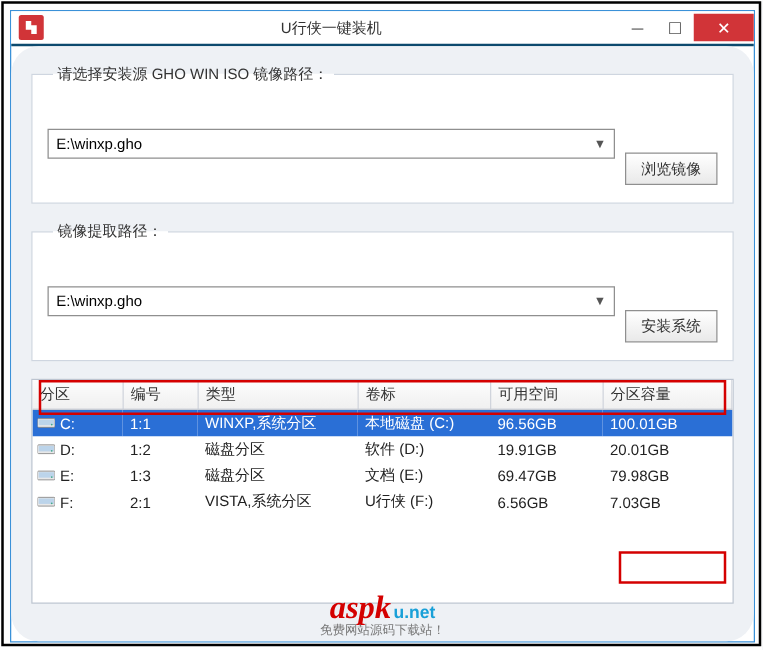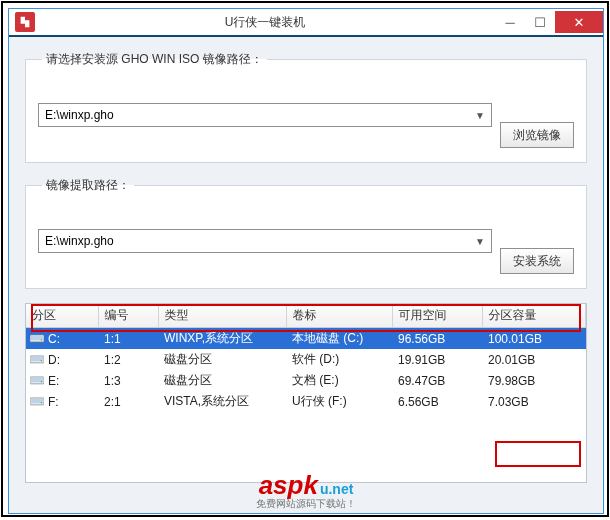--- a/index.html
+++ b/index.html
@@ -7,21 +7,21 @@
   .outer-border { border: 2px solid #000; width: 608px; height: 516px; position: absolute; left: 1px; top: 1px; }
   .window { position: absolute; left: 8px; top: 8px; right: 6px; bottom: 6px; background: #fff; border: 1px solid #3a91d8; }
   .titlebar { height: 28px; background: #fff; display: flex; align-items: center; border-bottom: 2px solid #0c4a6e; }
   .app-icon { width: 20px; height: 20px; margin-left: 6px; background: #d13438; border-radius: 2px; display: flex; align-items: center; justify-content: center; }
   .app-icon svg { width: 14px; height: 14px; }
   .title-text { flex: 1; text-align: center; font-size: 12px; color: #333; }
   .win-controls { display: flex; height: 22px; }
   .win-btn { width: 30px; display: flex; align-items: center; justify-content: center; font-size: 13px; }
   .win-btn.close { width: 48px; background: #d13438; color: #fff; }
   .win-btn.min, .win-btn.max { color: #555; }
-  .body-area { padding: 14px 16px 0 16px; background: #eef1f5; position: absolute; top: 28px; left: 0; right: 0; bottom: 0; }
+  .body-area { padding: 14px 16px 0 16px; background: #eef1f5; position: absolute; top: 28px; left: 0; right: 0; bottom: 0; border-radius: 22px; }
   
   fieldset { border: 1px solid #cfd6e0; background: #fff; padding: 14px 12px 14px 12px; margin-bottom: 14px; }
   legend { font-size: 12px; color: #333; padding: 0 4px; margin-left: 4px; }
   .fieldset-row { display: flex; gap: 8px; align-items: center; }
   .combo { flex: 1; height: 24px; border: 1px solid #8f8f8f; background: #fff; display: flex; align-items: center; padding: 0 2px 0 6px; font-size: 12px; position: relative; }
   .combo-text { flex: 1; }
   .combo-arrow { width: 18px; height: 18px; display: flex; align-items: center; justify-content: center; color: #555; font-size: 10px; }
   .action-btn { width: 74px; height: 26px; border: 1px solid #8f8f8f; background: linear-gradient(#fff,#e9e9e9); font-size: 12px; color: #333; display: flex; align-items: center; justify-content: center; cursor: pointer; margin-top: 40px; }
   
   .table-wrap { border: 1px solid #bcc4d0; background: #fff; height: 180px; overflow: hidden; }
@@ -30,21 +30,21 @@
   .tbl td { padding: 2px 6px; height: 20px; color: #222; white-space: nowrap; }
   .tbl td.cell0 { padding-left: 4px; }
   .drive-cell { display: flex; align-items: center; gap: 4px; }
   .drive-ico { width: 14px; height: 11px; display: inline-block; }
   .row-selected td { background: #2a6fd6; color: #fff; }
   .red-box { position: absolute; border: 2px solid #d40000; pointer-events: none; }
   .red-box.row { left: 22px; right: 22px; top: 267px; height: 28px; }
   .red-box.corner { right: 22px; bottom: 46px; width: 86px; height: 26px; }
   
   .watermark { position: absolute; left: 50%; bottom: 12px; transform: translateX(-50%); display: flex; align-items: baseline; gap: 2px; font-family: Arial, sans-serif; }
-  .wm-a { font-size: 26px; font-weight: bold; font-style: italic; color: #d40000; }
+  .wm-a { font-size: 26px; font-weight: bold; font-style: italic; color: #d40000; font-family: Liberation Serif, serif; }
   .wm-b { font-size: 14px; font-weight: bold; color: #19a0d8; }
   .wm-c { position: absolute; left: 50%; bottom: 2px; transform: translateX(-50%); font-size: 10px; color: #777; white-space: nowrap; }
   
   .col-0 { width: 72px; }
   .col-1 { width: 60px; }
   .col-2 { width: 128px; }
   .col-3 { width: 106px; }
   .col-4 { width: 90px; }
   .col-5 { }
 </style>

